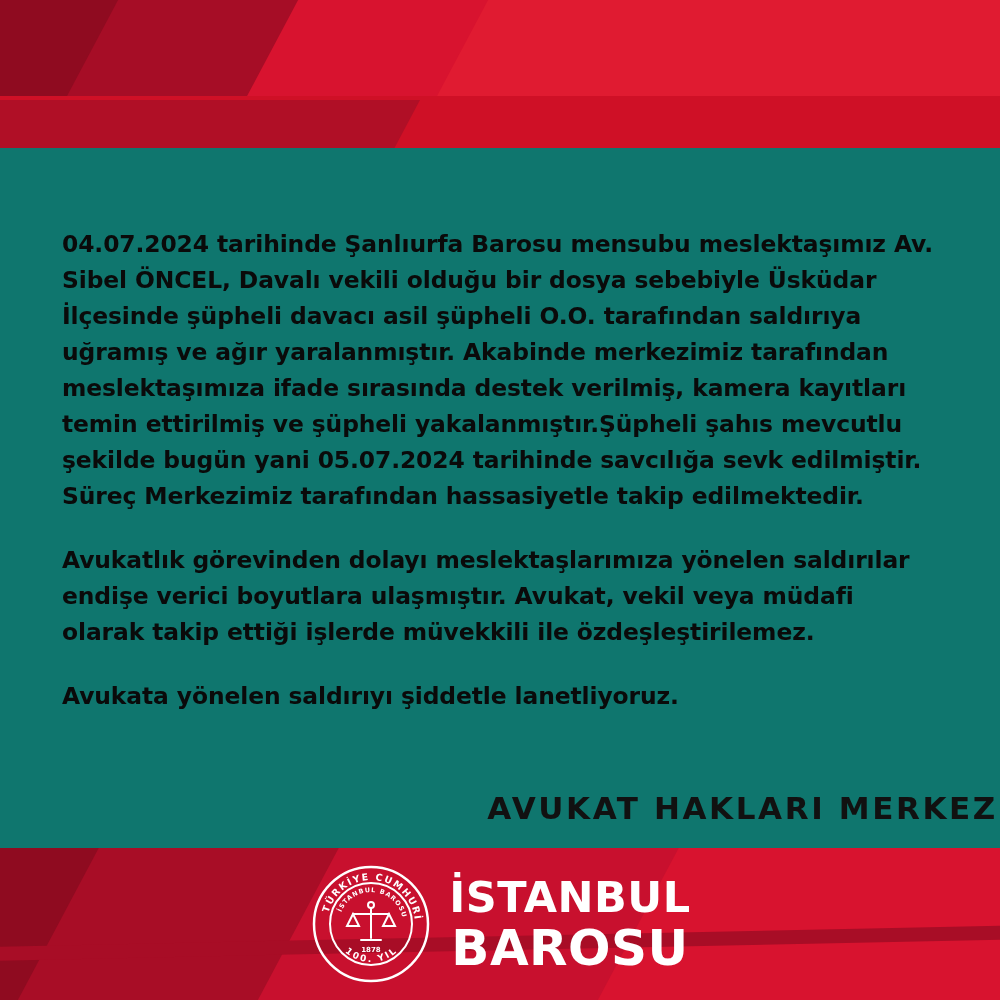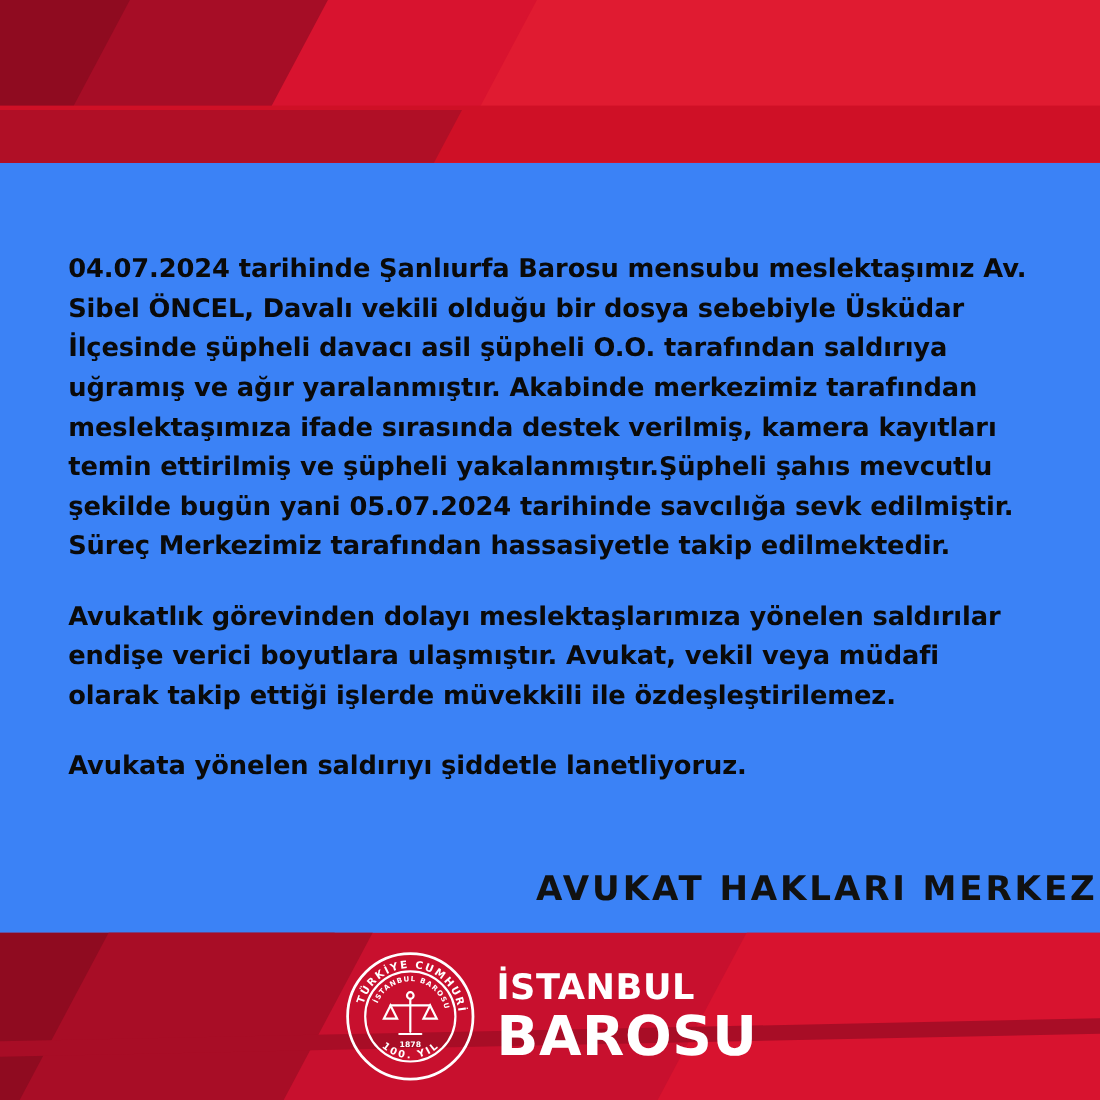--- a/index.html
+++ b/index.html
@@ -11,21 +11,21 @@
     height: 1000px;
     background: #ffffff;
     font-family: "Liberation Sans", sans-serif;
     overflow: hidden;
   }
 
   .poster {
     position: relative;
     width: 1000px;
     height: 1000px;
-    background: #3b82f6;
+    background: #0f766e;
     overflow: hidden;
   }
 
   
   .banner-top {
     position: absolute;
     left: 0;
     top: 0;
     width: 1000px;
     height: 148px;
@@ -198,21 +198,21 @@
   .logo-text {
     display: flex;
     flex-direction: column;
     justify-content: center;
     line-height: 1;
     color: #ffffff;
   }
   .logo-text .l1 {
     font-family: "DejaVu Sans", sans-serif;
     font-weight: bold;
-    font-size: 32px;
+    font-size: 43px;
     letter-spacing: 0.5px;
   }
   .logo-text .l2 {
     font-family: "DejaVu Sans", sans-serif;
     font-weight: bold;
     font-size: 50px;
     letter-spacing: 0.5px;
     margin-top: 4px;
     text-align: center;
   }

